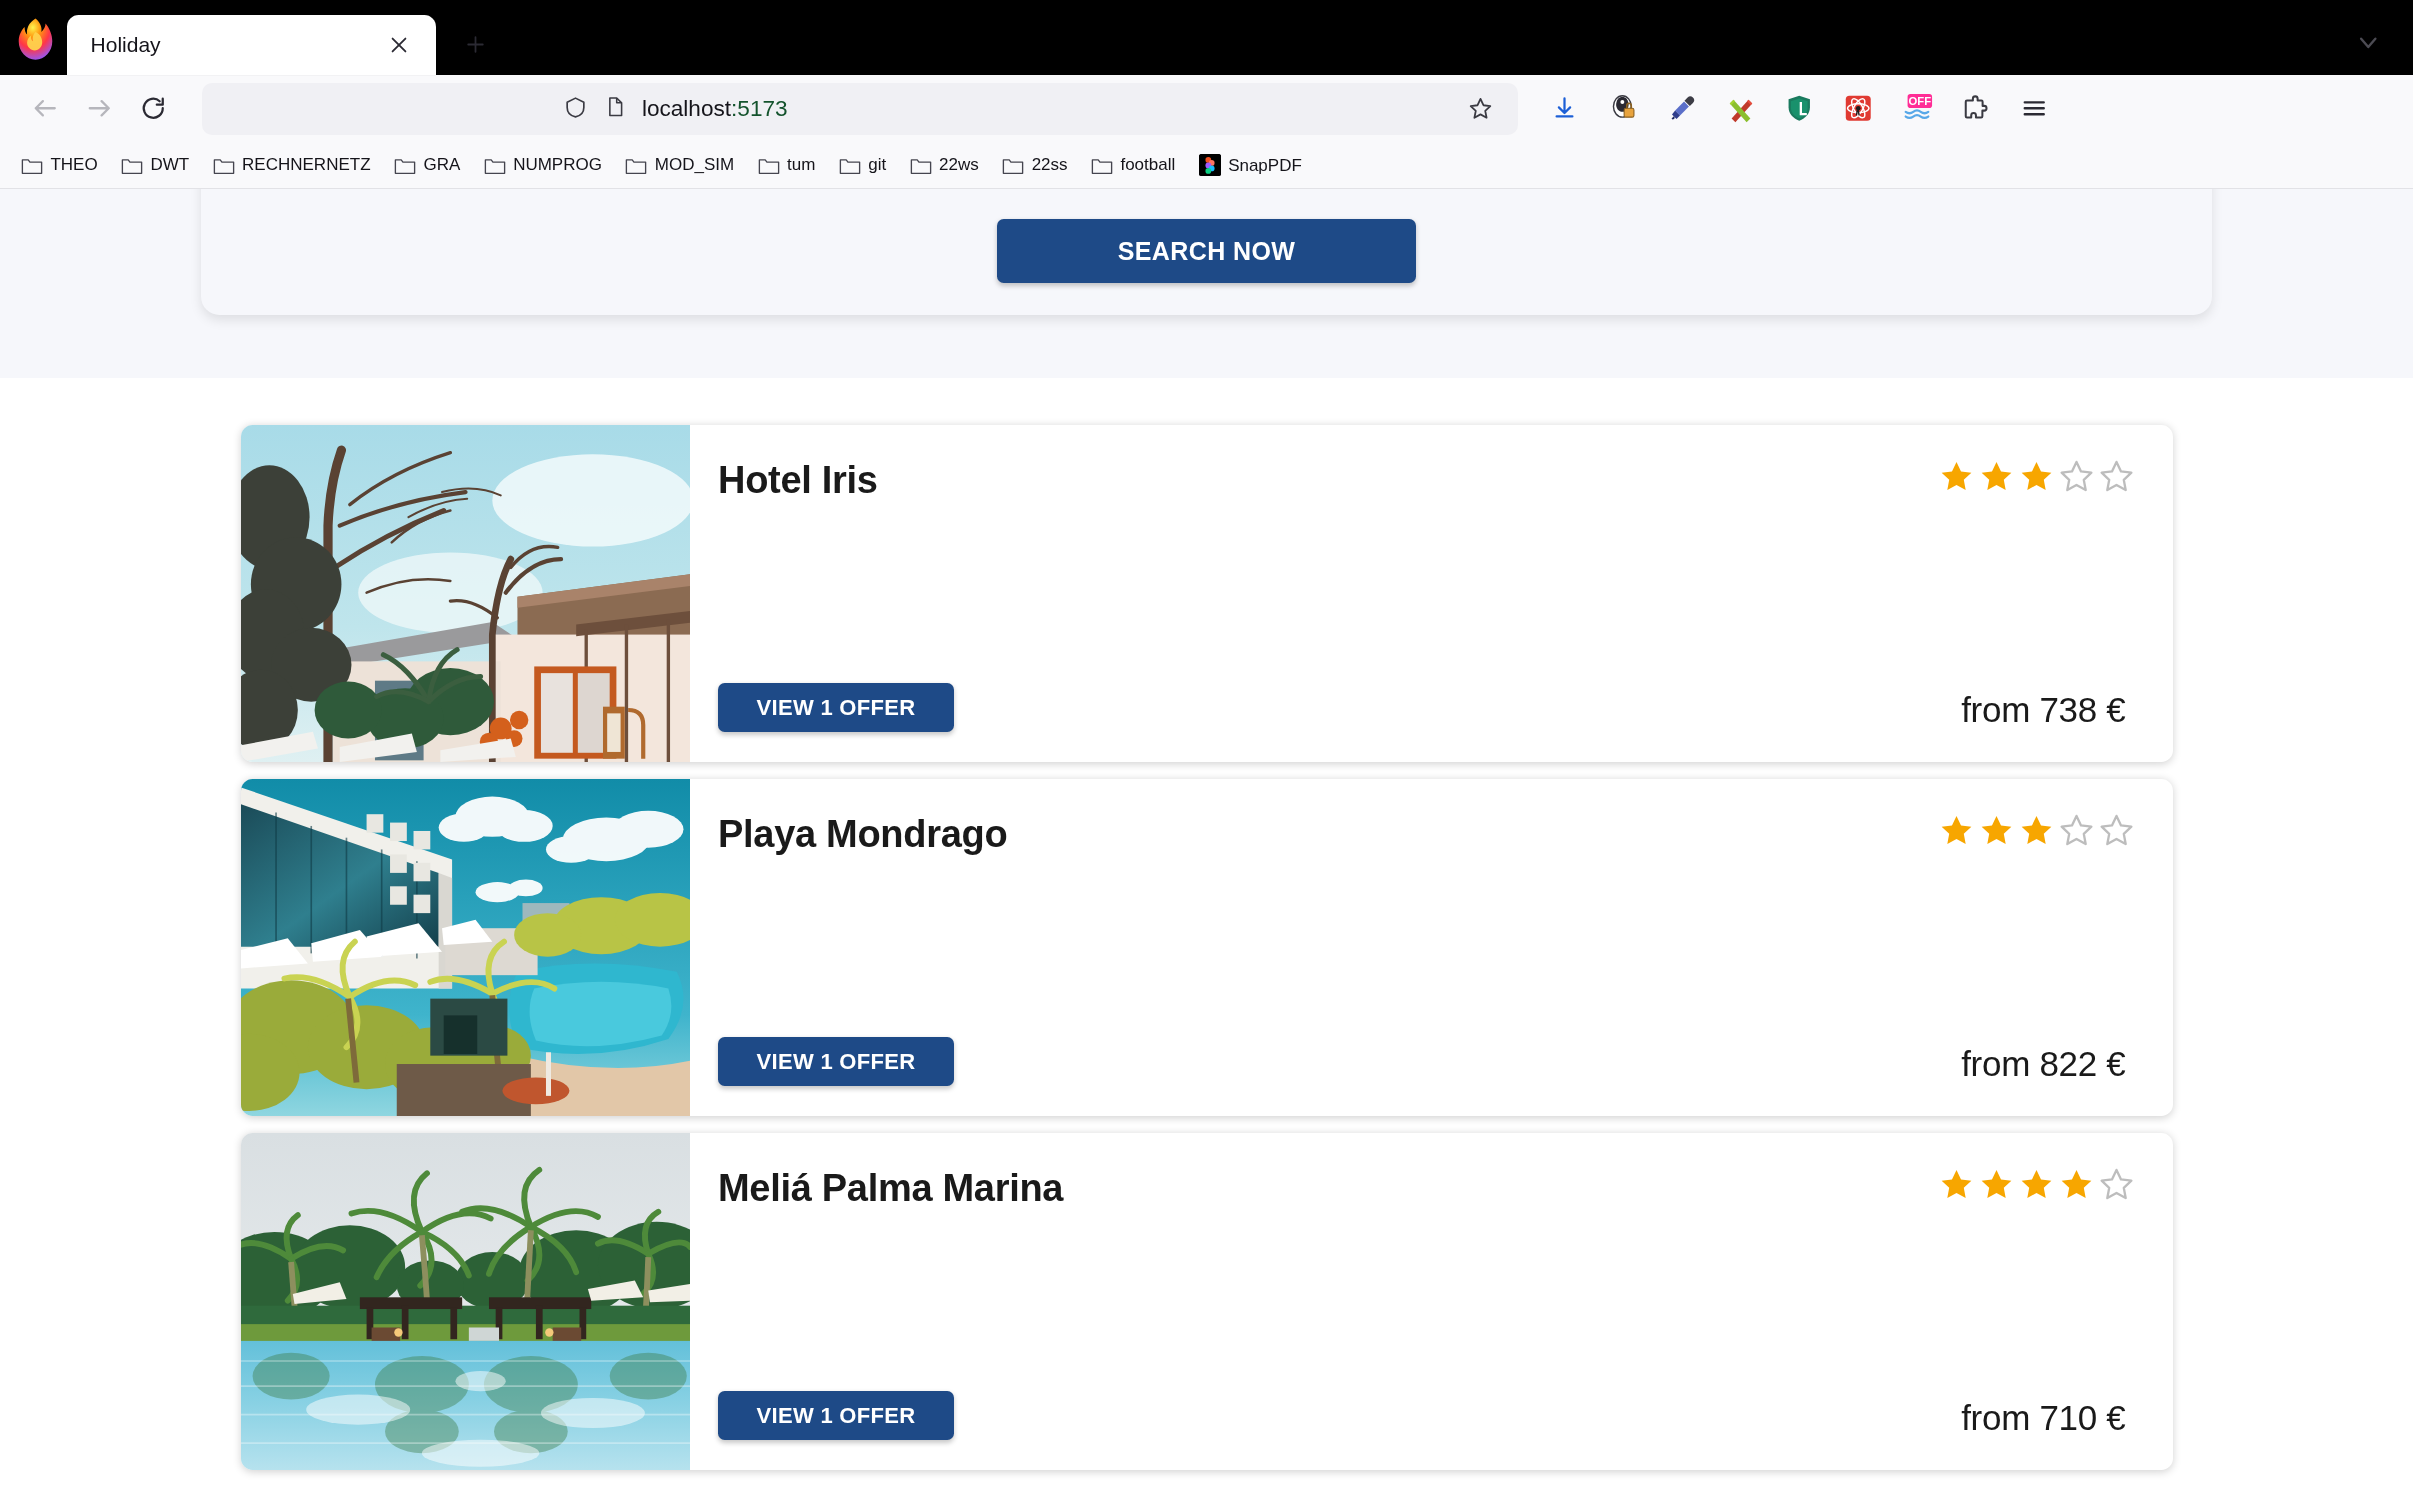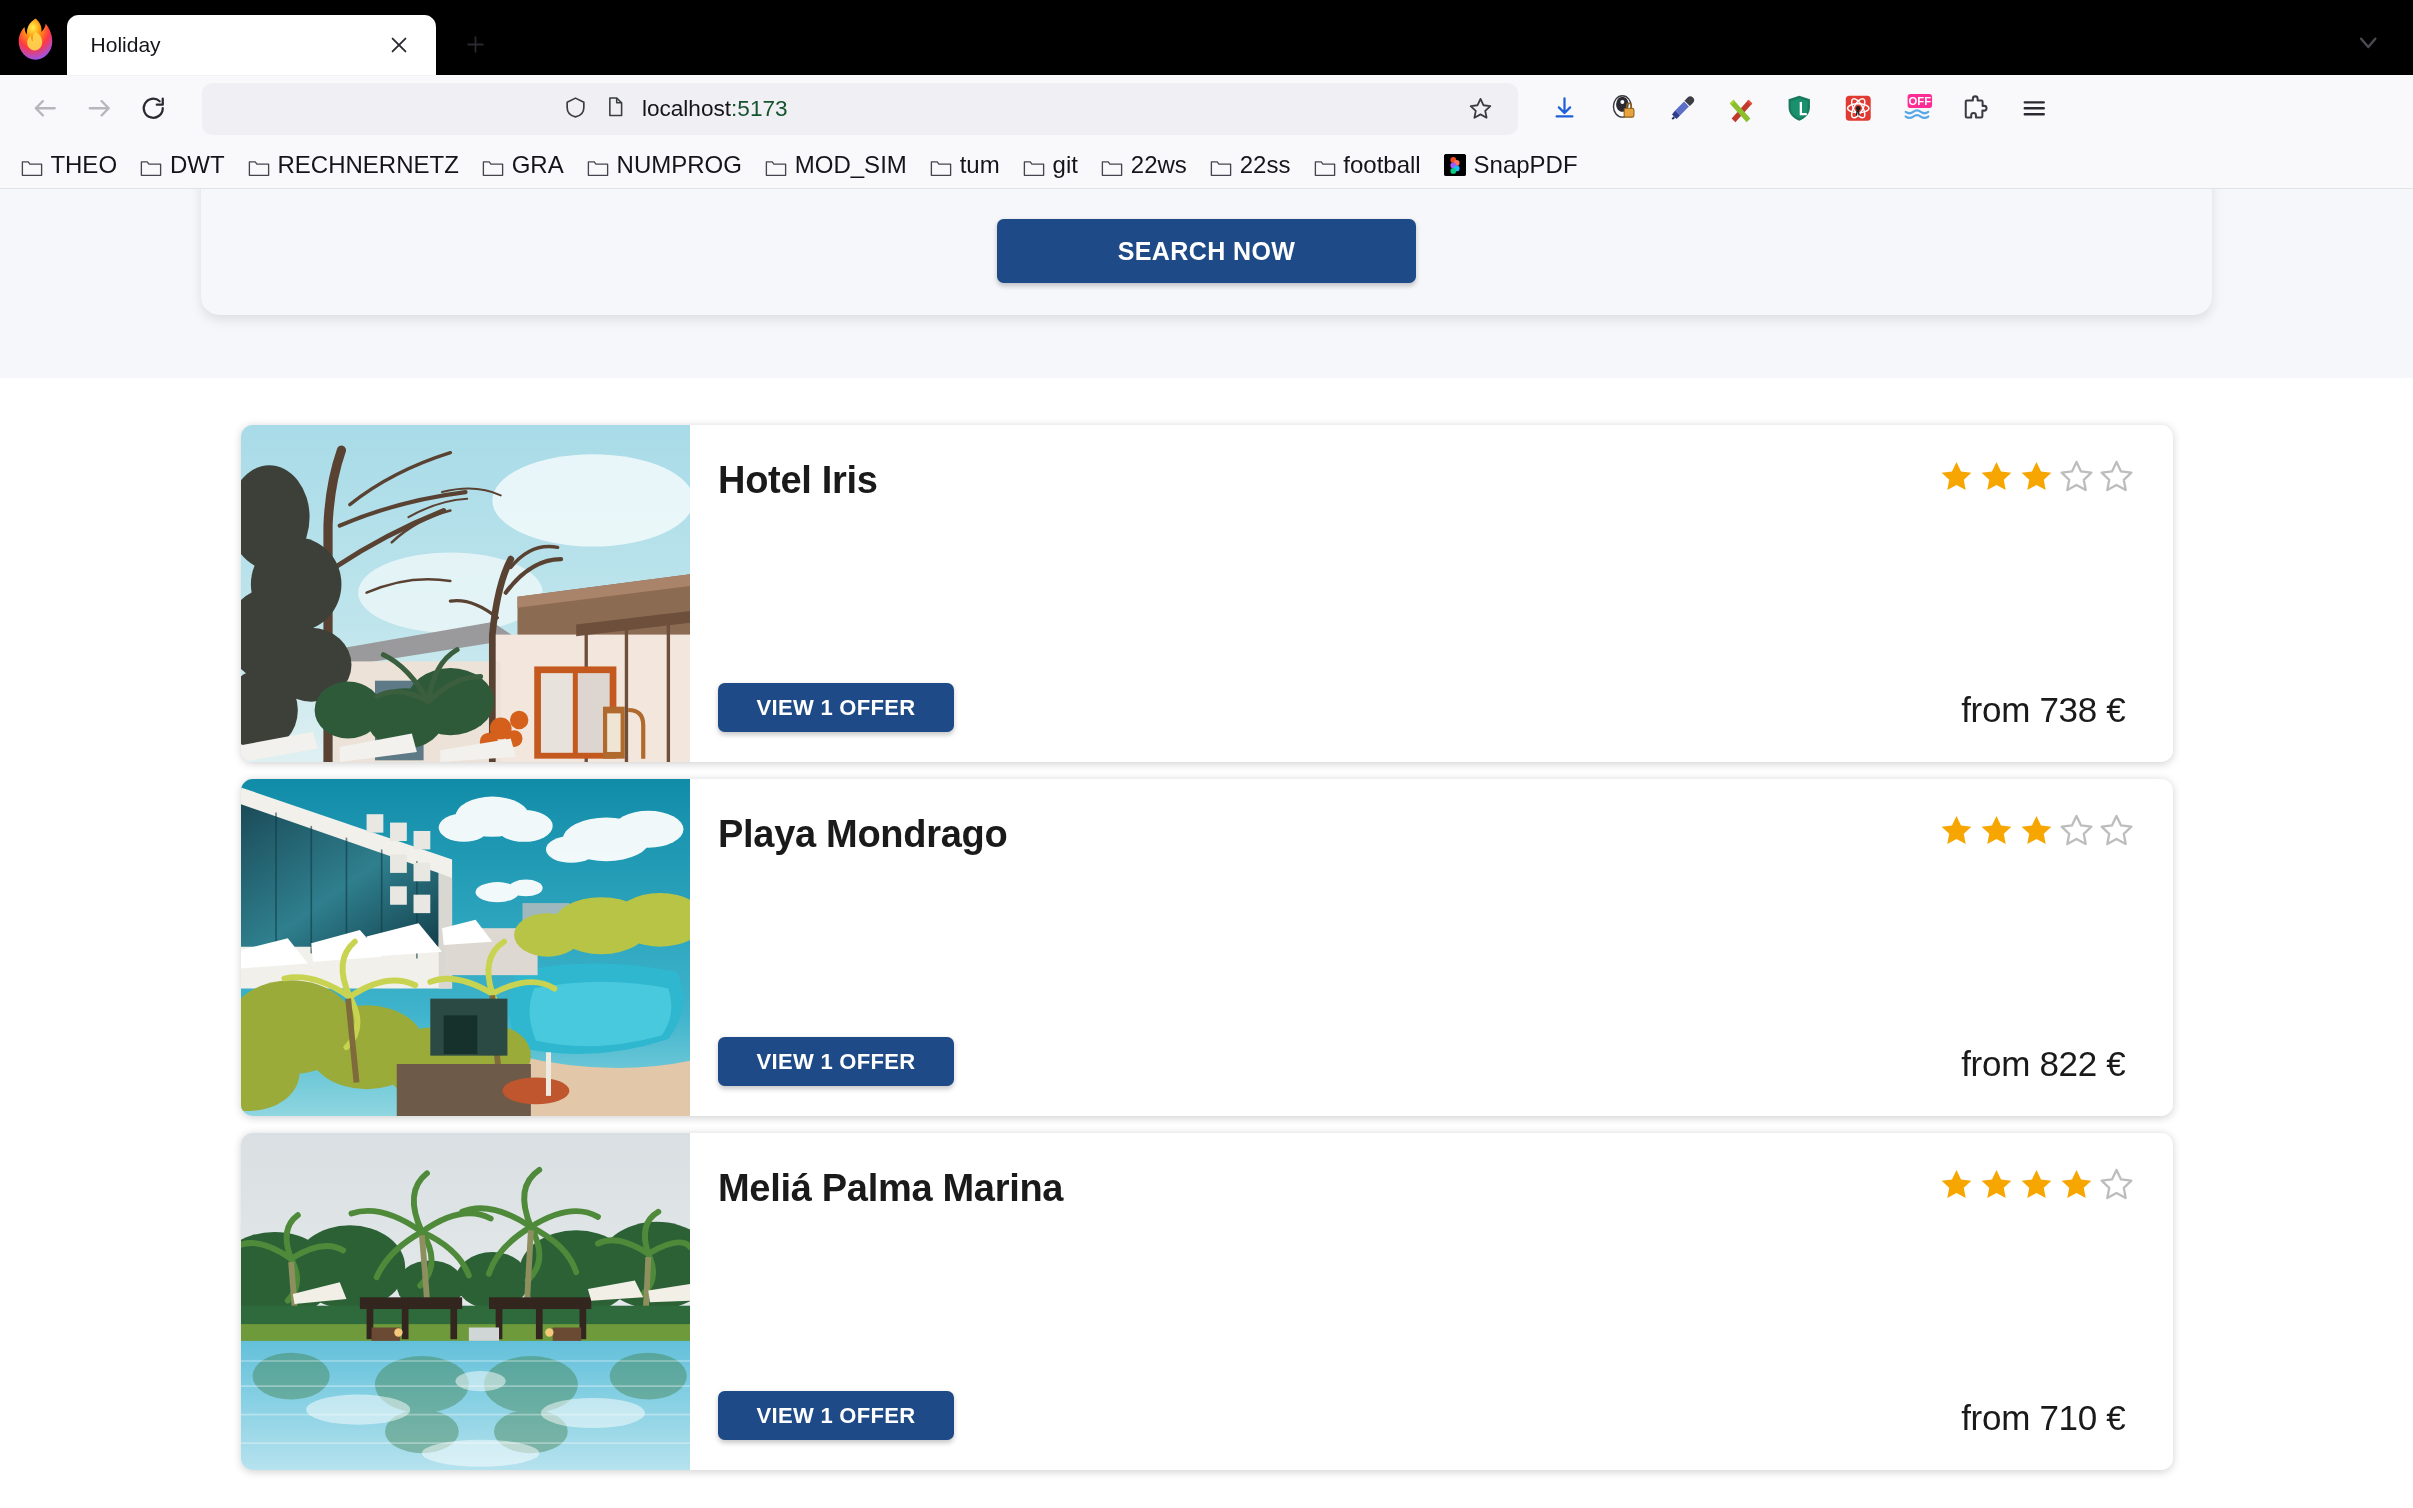--- a/index.html
+++ b/index.html
@@ -107,23 +107,23 @@
   .bookmarks {
     height: 47px;
     background: #f9f9fb;
     display: flex; align-items: center;
     padding: 0 11.7px;
     border-bottom: 0.8px solid #e2e2e6;
     gap: 5px;
     flex: none;
   }
   .bm {
-    display: flex; align-items: center; gap: 7.5px;
+    display: flex; align-items: flex-end; gap: 7.5px;
     padding: 4.2px 9.2px; border-radius: 6.7px;
-    font-size: 24px; color: #15141a; white-space: nowrap;
+    font-size: 17px; color: #15141a; white-space: nowrap;
   }
   .bm-folder { width: 22px; height: 18.4px; flex: none; }
   .bm-favicon {
     width: 22px; height: 22px; flex:none; border-radius: 2.5px;
     background: #000; position: relative; overflow: hidden;
   }
 
   
   .viewport {
     flex: 1;

